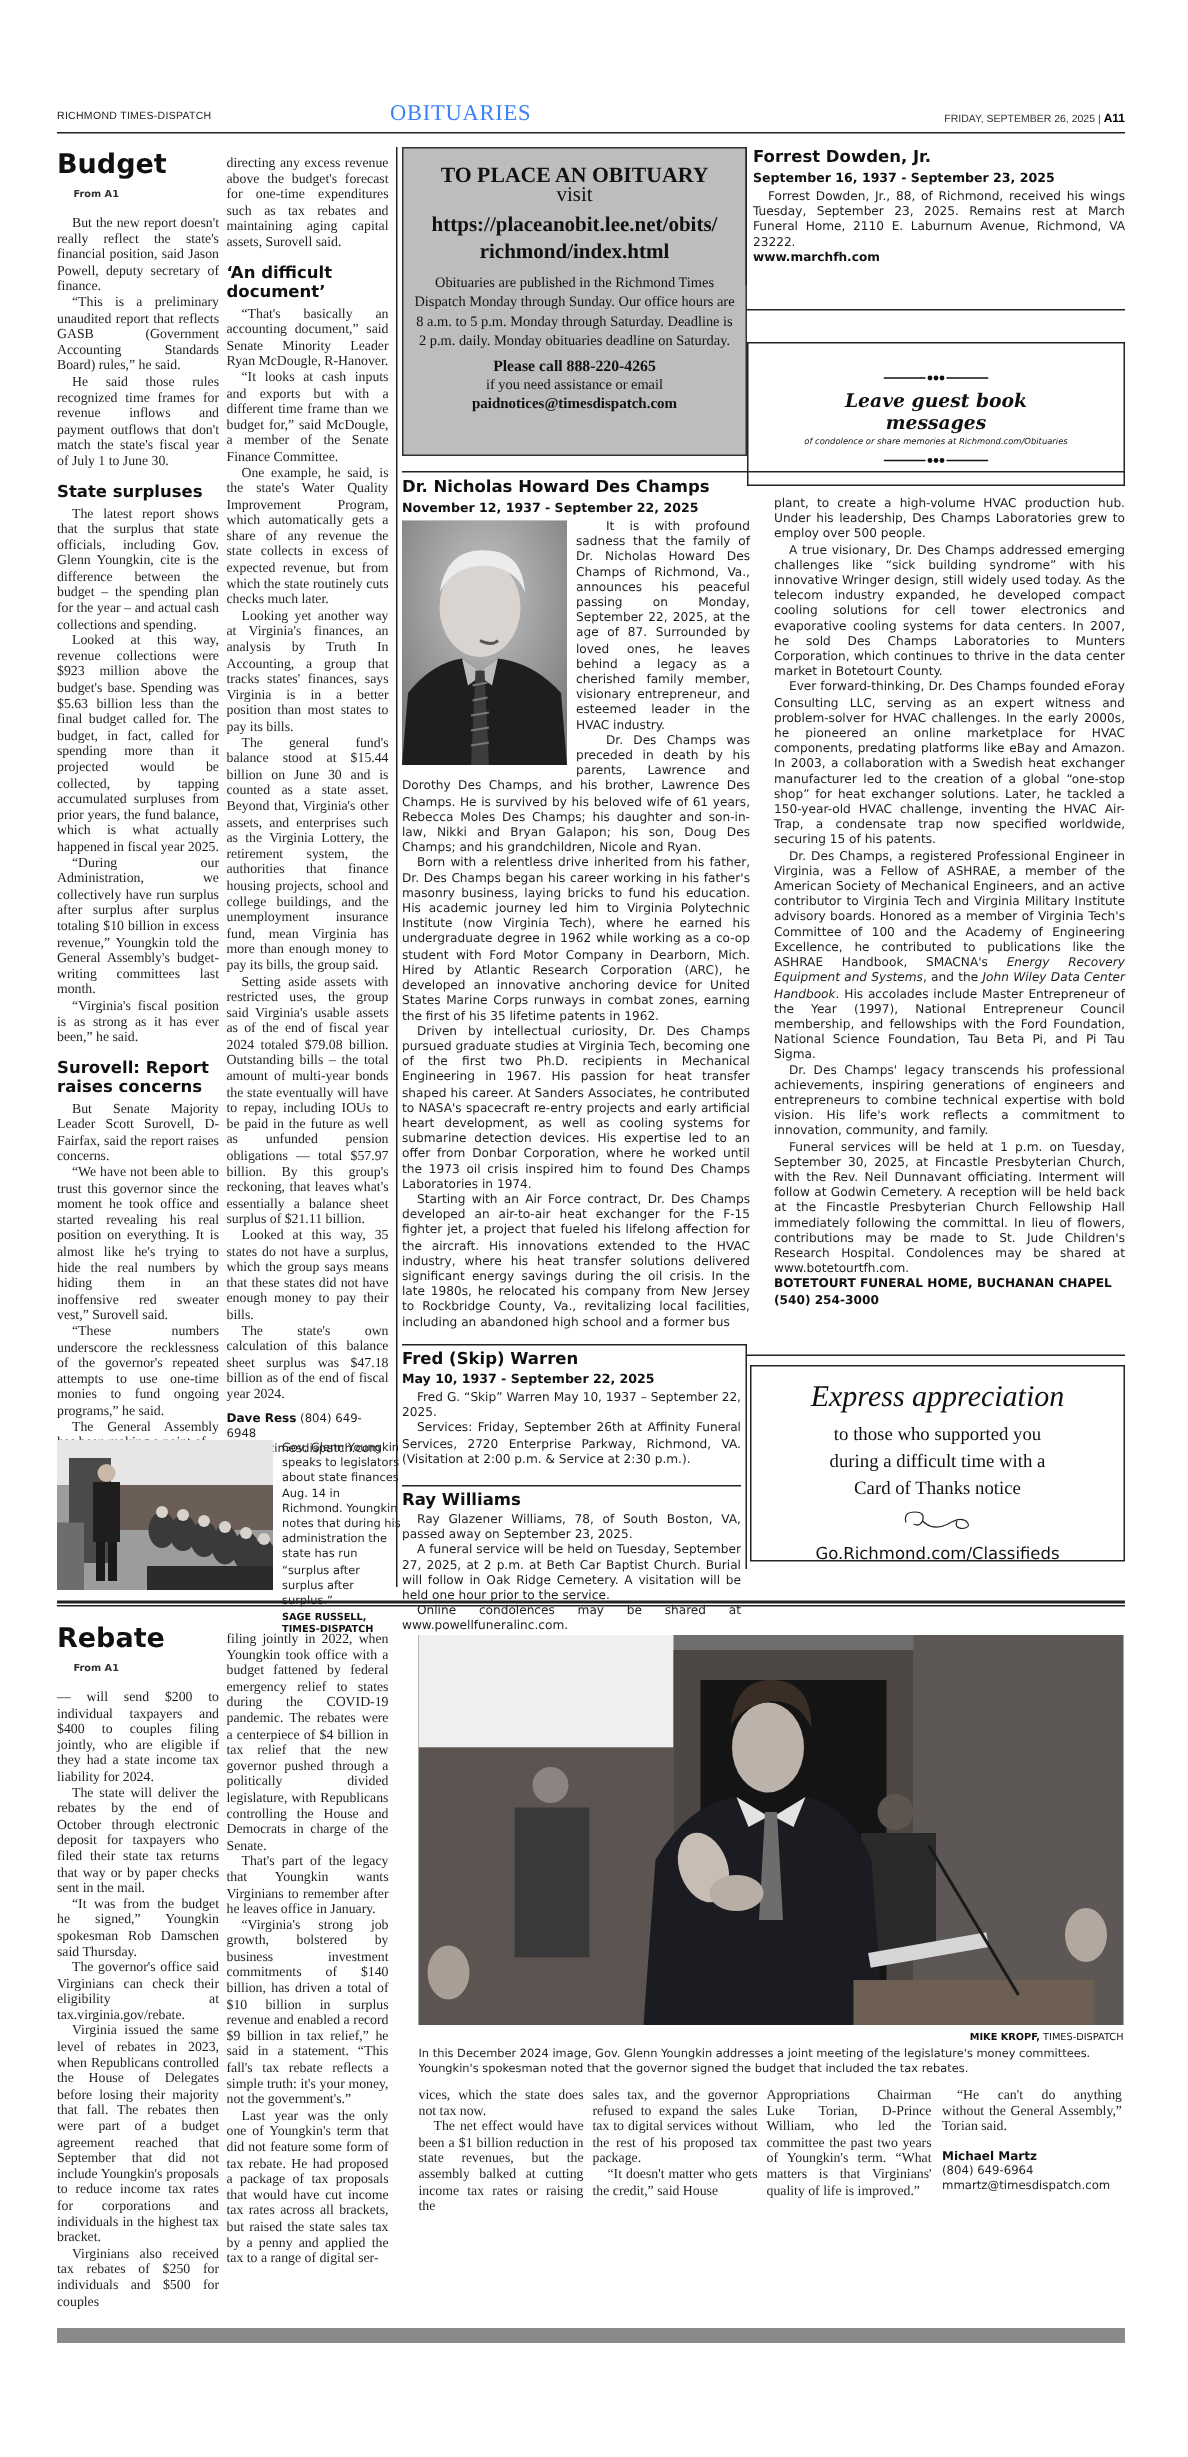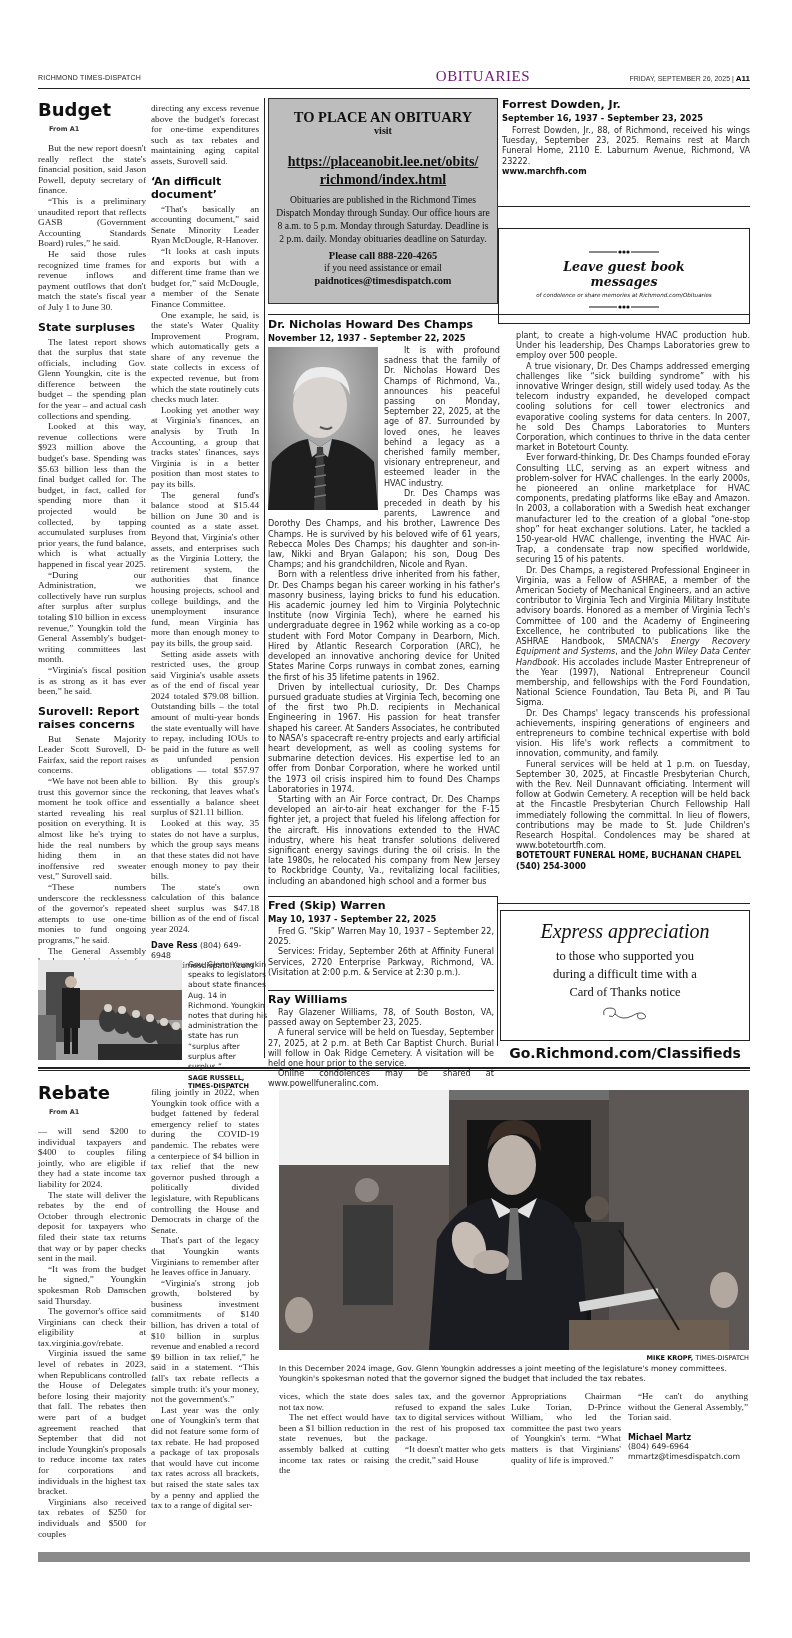--- a/index.html
+++ b/index.html
@@ -1,51 +1,51 @@
 <!DOCTYPE html>
 <html><head>
 <meta charset="utf-8">
 <style>
 *{box-sizing:border-box;margin:0;padding:0}
 html,body{width:792px;height:1638px;background:#fff;overflow:hidden}
 body{position:relative;font-family:"DejaVu Serif",serif;color:#1a1a1a}
 .abs{position:absolute}
 .masthead-left{left:38px;top:74px;font-family:"Liberation Sans",sans-serif;font-size:7px;letter-spacing:.2px;color:#222}
-.masthead-center{left:260px;width:270px;top:68px;text-align:right;font-family:"Liberation Serif",serif;font-size:15px;letter-spacing:.5px;color:#701a75}
+.masthead-center{left:260px;width:270px;top:68px;text-align:left;font-family:"Liberation Serif",serif;font-size:15px;letter-spacing:.5px;color:#3b82f6}
 .masthead-right{right:42px;top:74px;font-family:"Liberation Sans",sans-serif;font-size:7px;color:#333;text-align:right}
 .masthead-right b{color:#000;font-size:8px}
 .rule{left:38px;width:712px;height:1px;background:#222;top:88px}
 .vrule{width:1px;background:#222}
 .serif-body{font-family:"Liberation Serif",serif;font-size:9.2px;line-height:10.6px;text-align:justify;hyphens:auto;color:#1d1d1d}
 .serif-body p{text-indent:10px}
 .serif-body p.noind{text-indent:0}
 .sect-h{font-family:"DejaVu Sans",sans-serif;font-weight:bold;font-size:11px;line-height:13px;margin:8px 0 3px 0;text-indent:0;text-align:left;color:#111}
 .story-h{font-family:"DejaVu Sans",sans-serif;font-weight:bold;font-size:18px;line-height:20px;color:#111}
 .from{font-family:"DejaVu Sans",sans-serif;font-weight:bold;font-size:6.5px;color:#333;margin:5px 0 10px 11px}
 .sans-body{font-family:"DejaVu Sans",sans-serif;font-size:8.1px;line-height:10.2px;text-align:justify;color:#1d1d1d}
 .sans-body p{text-indent:10px}
 .obit-name{font-family:"DejaVu Sans",sans-serif;font-weight:bold;font-size:11px;line-height:13px;color:#111}
 .obit-dates{font-family:"DejaVu Sans",sans-serif;font-weight:bold;font-size:8.4px;line-height:11px;color:#111;margin:2px 0 1px}
 .obit-bold{font-family:"DejaVu Sans",sans-serif;font-weight:bold;font-size:8.1px;line-height:10.2px;color:#111}
 .place-box{left:268px;top:98px;width:230px;height:206px;background:#bdbdbd;border:1px solid #333;text-align:center;font-family:"Liberation Serif",serif;color:#111;padding-top:10px}
 .place-box .t1{font-weight:bold;font-size:14.5px;line-height:16px}
-.place-box .t2{font-weight:bold;font-size:10px;line-height:12px}
-.place-box .url{font-weight:bold;font-size:14px;line-height:18px;text-decoration:underline;margin-top:16px}
+.place-box .t2{font-weight:normal;font-size:14px;line-height:12px}
+.place-box .url{font-weight:bold;font-size:14px;line-height:18px;margin-top:5px}
 .place-box .desc{font-size:9.6px;line-height:13px;margin-top:4px}
 .place-box .call{font-weight:bold;font-size:10.5px;line-height:13px;margin-top:4px}
 .place-box .assist{font-size:9.6px;line-height:12px}
 .place-box .email{font-weight:bold;font-size:10px;line-height:13px}
 .guest-box{left:498px;top:210px;width:252px;height:98px;border:1px solid #222;text-align:center}
 .flourish{display:block;margin:0 auto;width:70px;height:6px}
 .guest-title{font-family:"DejaVu Serif",serif;font-weight:bold;font-style:italic;font-size:12.5px;line-height:15px;color:#111}
 .guest-sub{font-family:"DejaVu Sans",sans-serif;font-style:italic;font-size:5.6px;color:#111;margin-top:3px}
 .express-box{left:500px;top:910px;width:250px;height:131px;border:1px solid #222;text-align:center;font-family:"Liberation Serif",serif;color:#111}
 .express-title{font-style:italic;font-size:20px;line-height:24px;margin-top:8px}
 .express-body{font-size:12.5px;line-height:18px;margin-top:4px}
-.express-link{font-family:"DejaVu Sans",sans-serif;font-weight:bold;font-size:14px;margin-top:22px}
+.express-link{font-family:"DejaVu Sans",sans-serif;font-weight:normal;font-size:11px;margin-top:6px}
 .photo{background:#777;overflow:hidden}
 .caption{font-family:"DejaVu Sans",sans-serif;font-size:7.6px;line-height:10.2px;color:#222}
 .credit{font-family:"DejaVu Sans",sans-serif;font-weight:bold;font-size:6.5px;line-height:8px;color:#111}
 .byline-name{font-family:"DejaVu Sans",sans-serif;font-weight:bold;font-size:8px;color:#111}
 .byline{font-family:"DejaVu Sans",sans-serif;font-size:7.8px;line-height:10px;color:#222}
 .bottom-band{left:38px;top:1552px;width:712px;height:10px;background:#8a8a8a}
 .dbl-rule{left:38px;width:712px;height:4px;border-top:2px solid #222;border-bottom:1px solid #222;top:1067px}
 </style>
 </head>
 <body>

